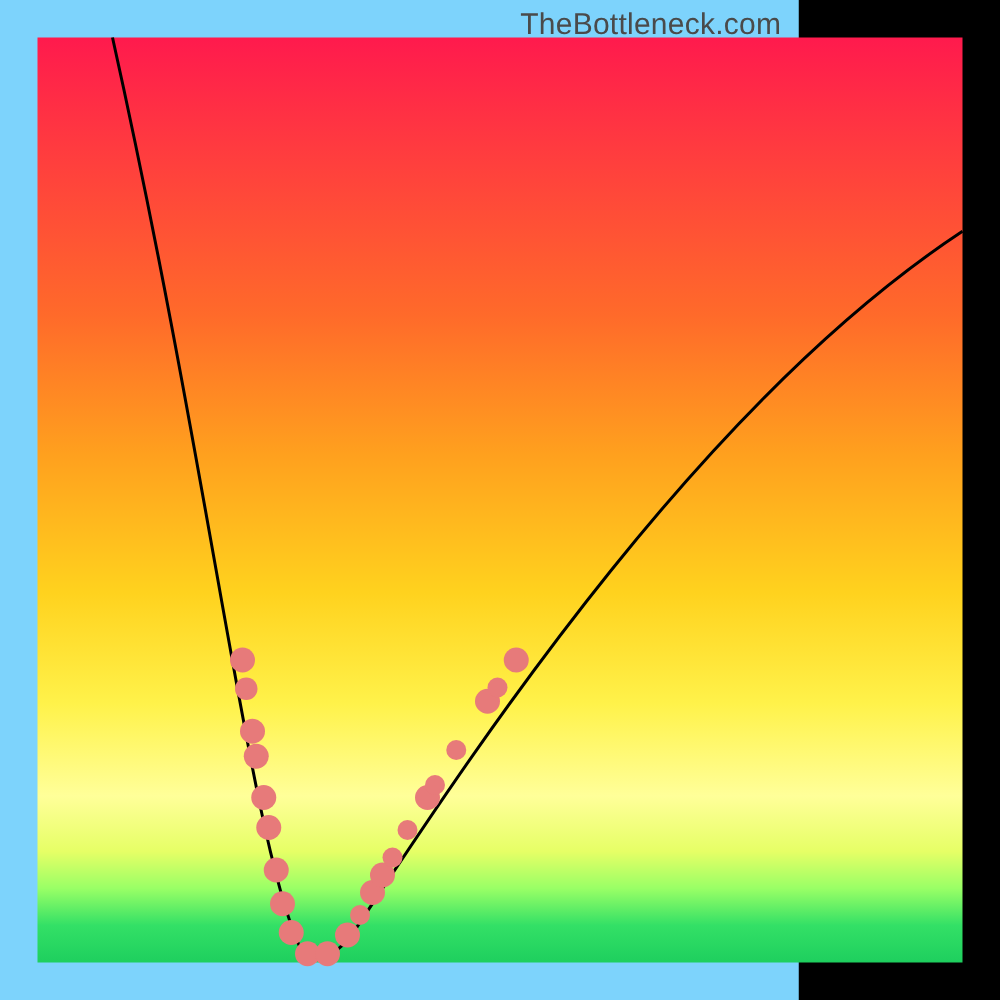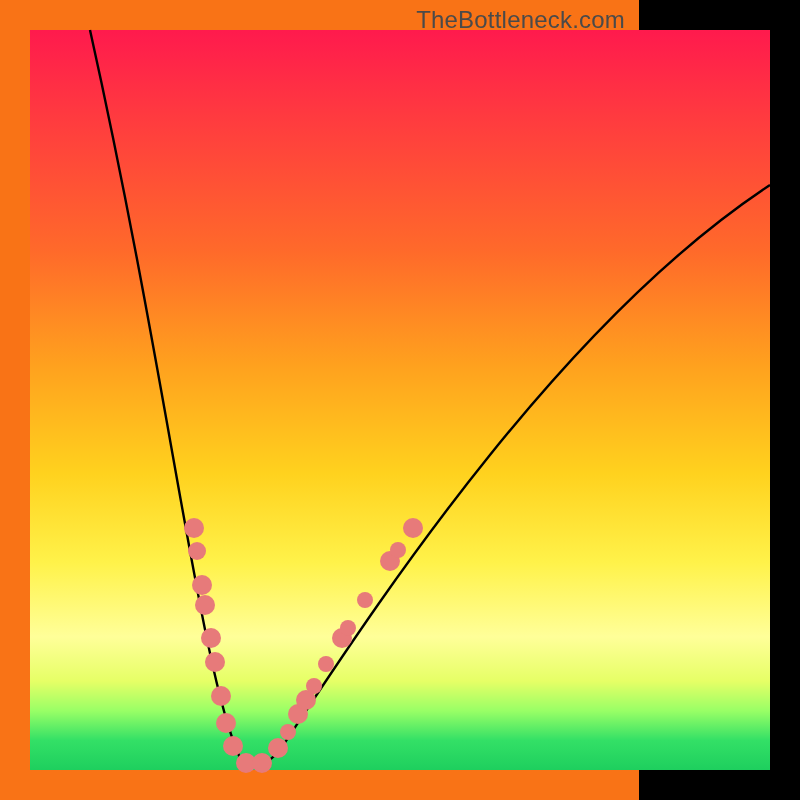--- a/index.html
+++ b/index.html
@@ -10,21 +10,21 @@
     overflow: hidden;
     background: #000;
     font-family: Arial, Helvetica, sans-serif;
   }
   .frame {
     position: absolute;
     left: 0;
     top: 0;
     width: 639px;
     height: 800px;
-    background: #f97316;
+    background: #7dd3fc;
   }
   .plot {
     position: absolute;
     left: 30px;
     top: 30px;
     width: 740px;
     height: 740px;
     background: linear-gradient(
       to bottom,
       #ff1a4d 0%,

